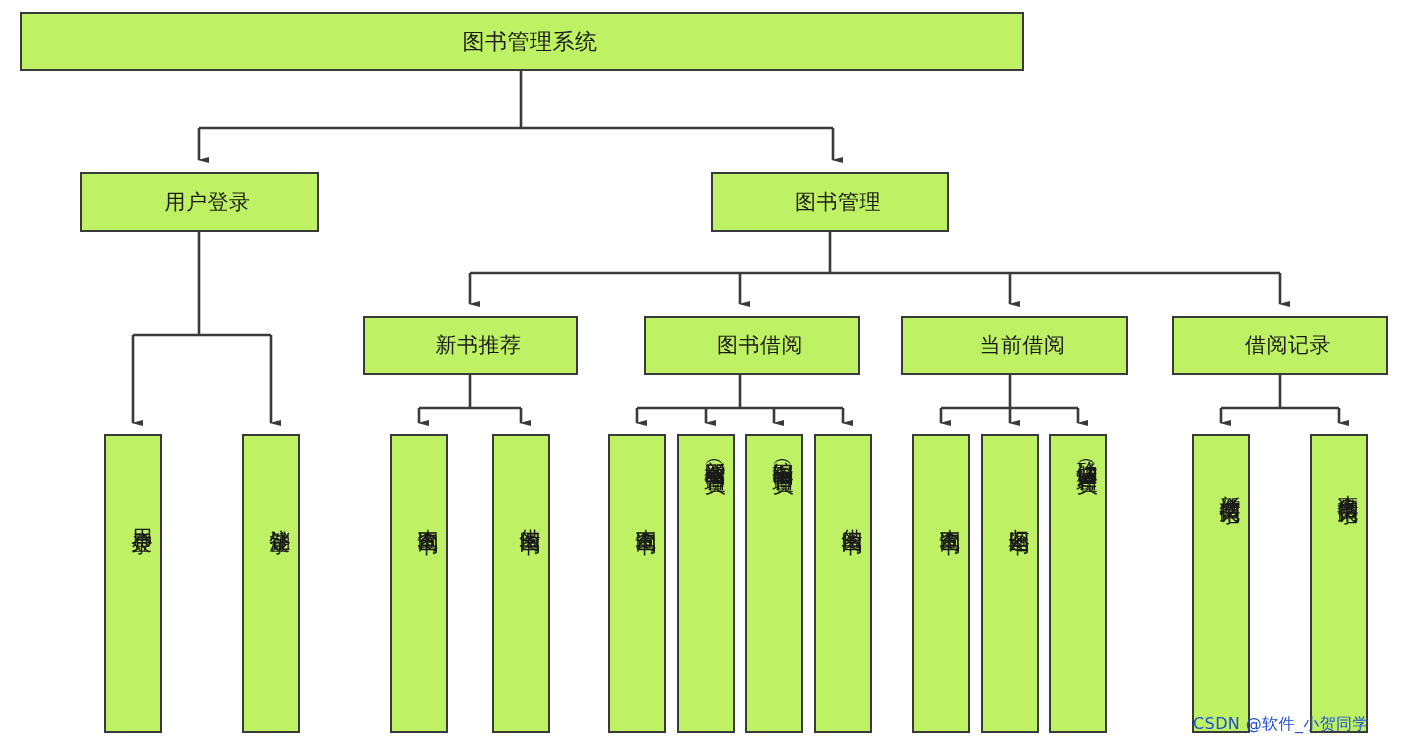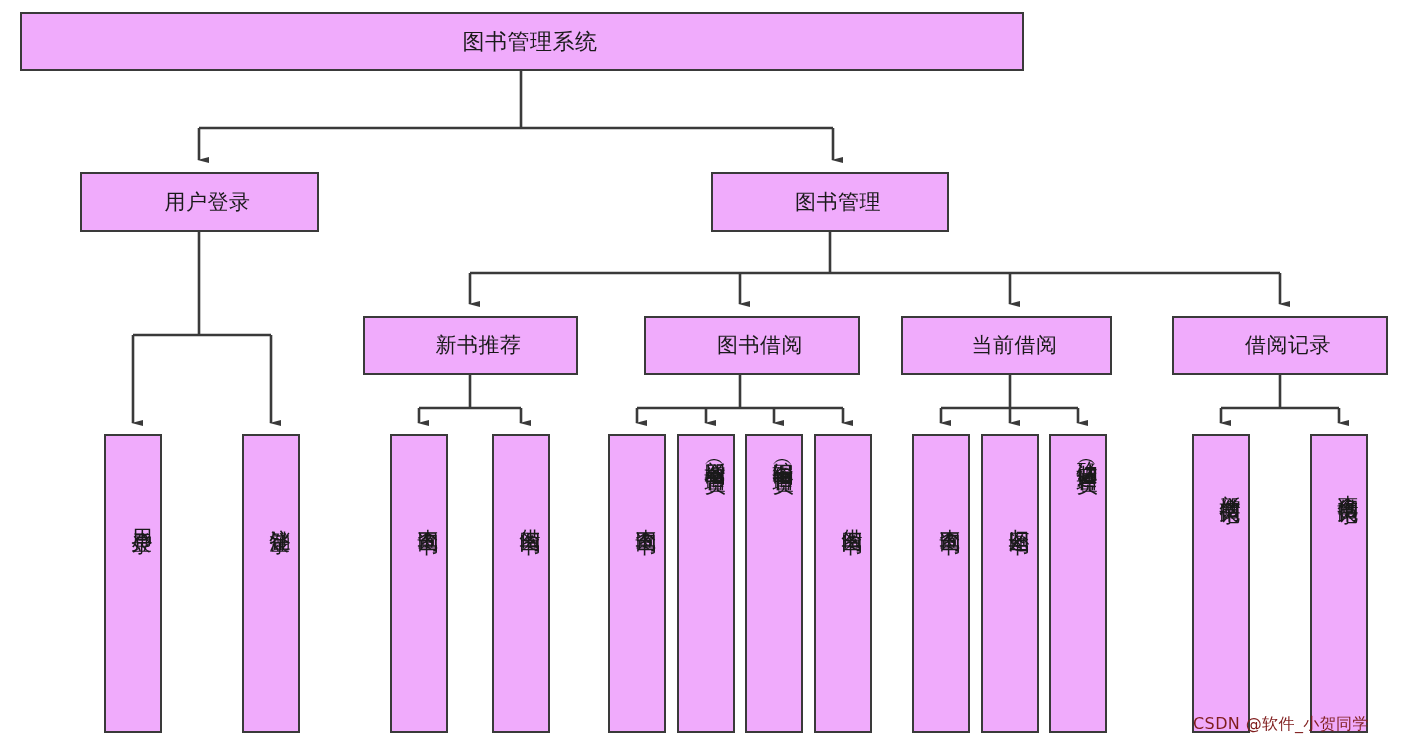--- a/index.html
+++ b/index.html
@@ -23,21 +23,21 @@
     left: 0;
     top: 0;
     width: 1405px;
     height: 747px;
     pointer-events: none;
   }
   .node {
     position: absolute;
     box-sizing: border-box;
     border: 2.5px solid #3a3a3a;
-    background: #f0abfc;
+    background: #bef264;
     color: #1a1a1a;
     display: flex;
     align-items: center;
     justify-content: center;
     z-index: 2;
     padding-left: 16px;
   }
   .node .lbl {
     font-size: 21px;
     line-height: 1.15;
@@ -57,21 +57,21 @@
     line-height: 1.42;
     letter-spacing: 2px;
     white-space: nowrap;
     display: block;
   }
   .watermark {
     position: absolute;
     left: 1193px;
     top: 714px;
     font-size: 16px;
-    color: #7f1d1d;
+    color: #1d4ed8;
     white-space: nowrap;
     z-index: 5;
     letter-spacing: 0.4px;
   }
 </style>
 </head>
 <body>
 
 <div id="canvas">
 
@@ -136,21 +136,21 @@
   <div class="node" style="left:363px; top:316px; width:215px; height:59px;">
     <span class="lbl">新书推荐</span>
   </div>
 
   <div class="node" style="left:711px; top:172px; width:238px; height:60px;">
     <span class="lbl">图书管理</span>
   </div>
   <div class="node" style="left:632px; top:316px; width:216px; height:59px;margin-left:12px;">
     <span class="lbl">图书借阅</span>
   </div>
-  <div class="node" style="left:901px; top:316px; width:211px; height:59px;text-align:center;">
+  <div class="node" style="left:901px; top:316px; width:227px; height:59px;text-align:center;">
     <span class="lbl">当前借阅</span>
   </div>
   <div class="node" style="left:1172px; top:316px; width:216px; height:59px;align-items:center;">
     <span class="lbl">借阅记录</span>
   </div>
 
   <div class="node leaf" style="left:104px; top:434px; width:58px; height:299px; padding-top:76px;">
     <span class="lbl">用户登录</span>
   </div>
   <div class="node leaf" style="left:242px; top:434px; width:58px; height:299px; padding-top:76px;">

